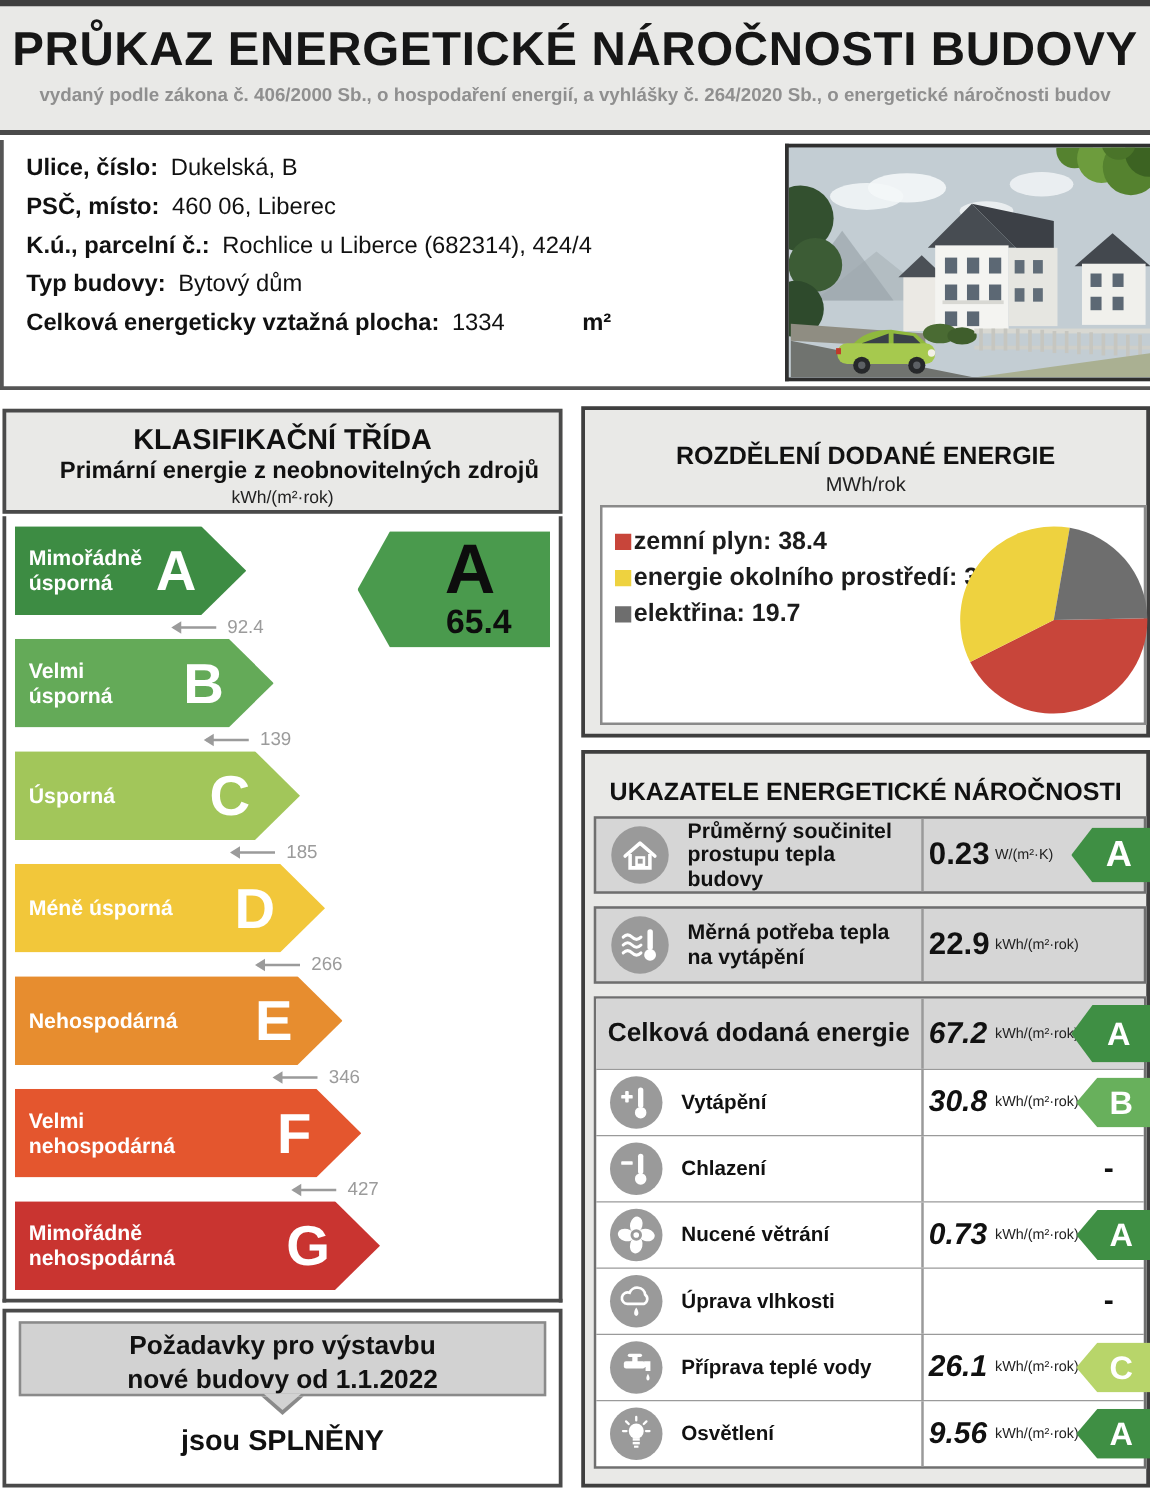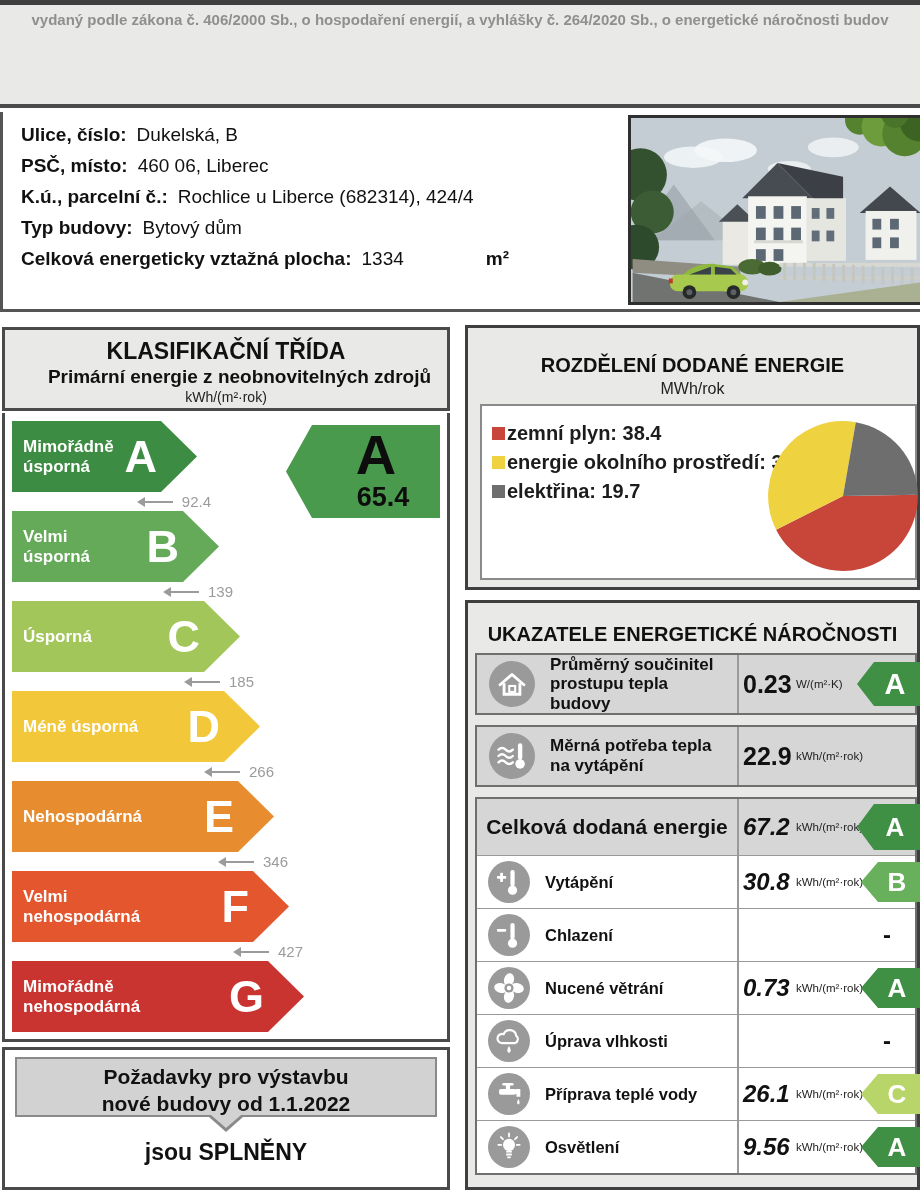--- a/index.html
+++ b/index.html
@@ -13,21 +13,21 @@
   .hdr-title{margin-top:14px;font-size:38px;font-weight:800;letter-spacing:.5px;color:#161616;}
   .hdr-sub{margin-top:6px;font-size:15px;font-weight:700;color:#8f8f8f;}
 
   
   #info{position:absolute;left:0;top:112px;width:920px;height:200px;background:#fff;
         border-left:3px solid #555;border-bottom:3px solid #555;}
   .info-rows{position:absolute;left:18px;top:12px;width:600px;}
   .info-row{display:flex;align-items:baseline;gap:10px;margin-bottom:9px;font-size:19px;}
   .info-row .lbl{font-weight:700;white-space:nowrap;}
   .info-row .val{white-space:nowrap;}
-  .info-row .unitv{font-weight:700;margin-left:72px;}
+  .info-row .unitv{font-weight:700;margin-left:52px;}
   #photo{position:absolute;left:625px;top:3px;width:295px;height:190px;
          border:3px solid #2f2f2f;border-right:none;background:#c3cdd3;overflow:hidden;}
   #photo svg{display:block;width:100%;height:100%;}
 
   
   #class-header{position:absolute;left:2px;top:327px;width:448px;height:84px;background:#e9e9e7;
         border:3px solid #4a4a4a;text-align:center;padding-top:8px;}
   .cls-title{font-size:23px;font-weight:800;}
   .cls-sub{font-size:19px;font-weight:800;margin-top:1px;padding-left:27px;}
   .cls-unit{font-size:14px;color:#222;margin-top:1px;}
@@ -106,20 +106,21 @@
   .trow .badge{width:60px;height:40px;}
   .trow .badge span{font-size:26px;}
   .trow.total .badge{width:64px;height:46px;}
 </style>
 </head>
 <body>
 
 <div id="page">
 
   <header id="hdr">
+    <div class="hdr-title">PRŮKAZ ENERGETICKÉ NÁROČNOSTI BUDOVY</div>
     <div class="hdr-sub">vydaný podle zákona č. 406/2000 Sb., o hospodaření energií, a vyhlášky č. 264/2020 Sb., o energetické náročnosti budov</div>
   </header>
 
   <section id="info">
     <div class="info-rows">
       <div class="info-row">
         <span class="lbl">Ulice, číslo:</span>
         <span class="val">Dukelská, B</span>
       </div>
       <div class="info-row">

